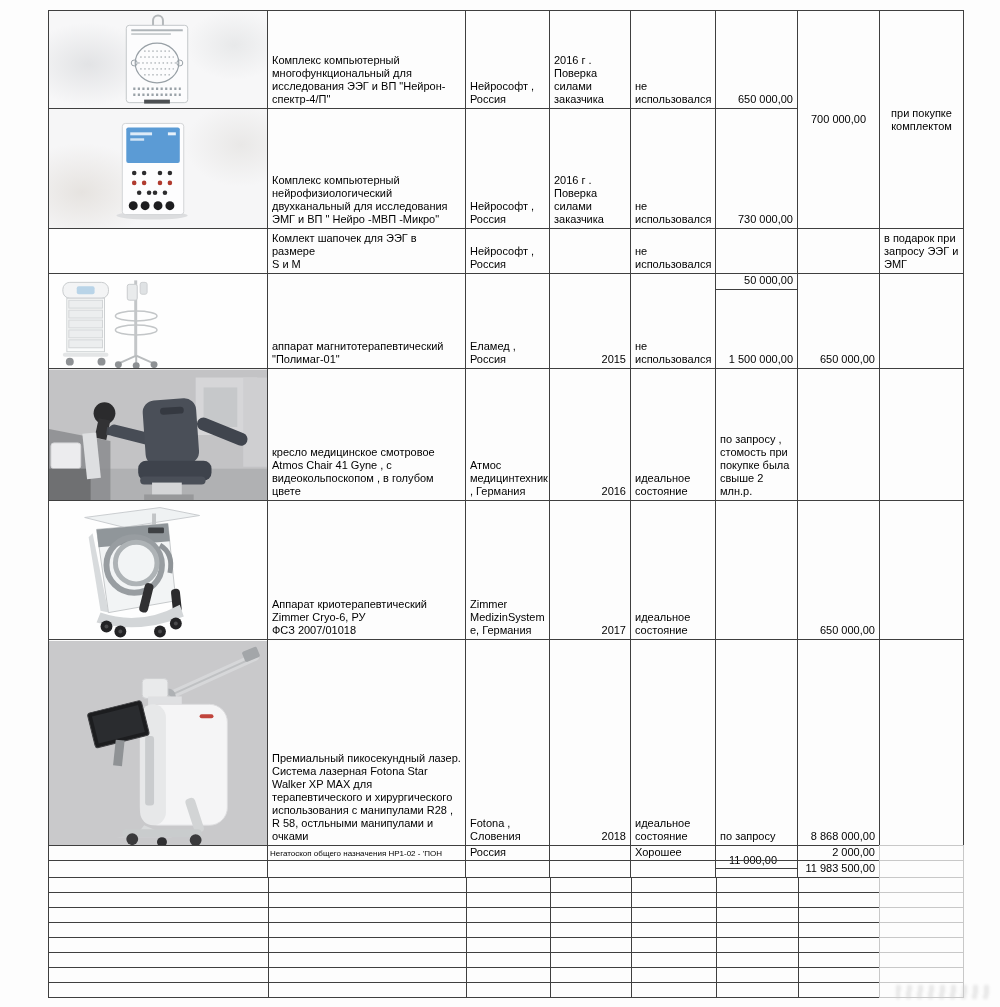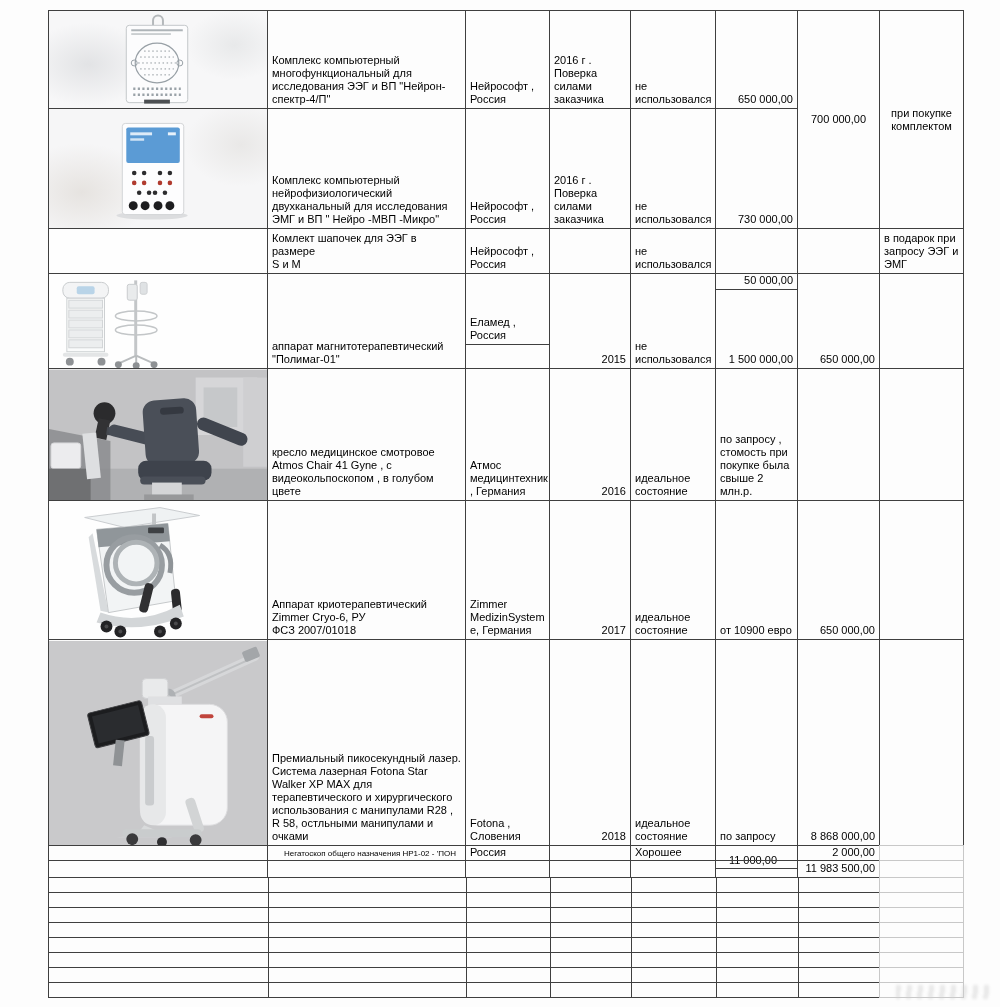--- a/index.html
+++ b/index.html
@@ -3,21 +3,21 @@
 <meta charset="utf-8">
 <style>
   html,body{margin:0;padding:0;background:#ffffff;}
   #doc{position:relative;width:1000px;height:1007px;background:#fdfdfd;
        font-family:"Liberation Sans",sans-serif;color:#000000;overflow:hidden;}
   .cell{position:absolute;box-sizing:border-box;border:1px solid #3f3f3f;
         display:flex;align-items:flex-end;padding:2px 4px;
         font-size:11px;line-height:13px;white-space:pre-line;overflow:hidden;}
   .num{justify-content:flex-end;text-align:right;white-space:nowrap;}
   .ctr{align-items:center;justify-content:center;text-align:center;}
-  .small{font-size:8px;line-height:9px;white-space:nowrap;align-items:center;padding:1px 16px;}
+  .small{font-size:8px;line-height:9px;white-space:nowrap;align-items:center;padding:1px 2px;}
   .light{border-color:#c8c8c8;}
   .imgcell{padding:0;align-items:stretch;overflow:hidden;}
   .photo-bg-a{background:
       radial-gradient(90px 60px at 18% 55%, #e2e3e5 0%, rgba(226,227,229,0) 70%),
       radial-gradient(70px 50px at 85% 35%, #e8e9ea 0%, rgba(232,233,234,0) 70%),
       #f7f7f8;}
   .photo-bg-b{background:
       radial-gradient(100px 70px at 15% 70%, #e6e3e0 0%, rgba(230,227,224,0) 70%),
       radial-gradient(80px 60px at 88% 30%, #e9e8e7 0%, rgba(233,232,231,0) 70%),
       #f6f6f7;}
@@ -171,21 +171,21 @@
           <line x1="88" y1="82" x2="88" y2="91"></line>
         <line x1="88" y1="82" x2="106" y2="90"></line>
       </g>
       <circle cx="70" cy="91" r="3.5" fill="#8e9194"></circle>
         <circle cx="88" cy="92" r="3.5" fill="#8e9194"></circle>
       <circle cx="106" cy="91" r="3.5" fill="#8e9194"></circle>
     </svg>
   </div>
   <div class="cell" style="left:267px;top:273px;width:199px;height:96px">аппарат магнитотерапевтический
 "Полимаг-01"</div>
-  <div class="cell" style="left:465px;top:273px;width:85px;height:72px">Еламед ,
+  <div class="cell" style="left:465px;top:273px;width:85px;height:96px">Еламед ,
 Россия</div>
   <div class="cell num" style="left:549px;top:273px;width:82px;height:96px">2015</div>
   <div class="cell" style="left:630px;top:273px;width:86px;height:96px">не
 использовался</div>
   <div class="cell num" style="left:715px;top:273px;width:83px;height:96px">1 500 000,00</div>
   <div class="cell num" style="left:797px;top:273px;width:83px;height:96px">650 000,00</div>
   <div class="cell" style="left:879px;top:273px;width:85px;height:96px"></div>
 
   <div class="cell imgcell" style="left:48px;top:368px;width:220px;height:133px">
     <svg width="220" height="133" viewBox="0 0 220 133">
@@ -253,21 +253,20 @@
   </div>
   <div class="cell" style="left:267px;top:500px;width:199px;height:140px">Аппарат криотерапевтический
 Zimmer Cryo-6,   РУ
 ФСЗ 2007/01018</div>
   <div class="cell" style="left:465px;top:500px;width:85px;height:140px">Zimmer
 MedizinSystem
 е, Германия</div>
   <div class="cell num" style="left:549px;top:500px;width:82px;height:140px">2017</div>
   <div class="cell" style="left:630px;top:500px;width:86px;height:140px">идеальное
 состояние</div>
-  <div class="cell" style="left:715px;top:500px;width:83px;height:140px">от 10900 евро</div>
   <div class="cell num" style="left:797px;top:500px;width:83px;height:140px">650 000,00</div>
   <div class="cell" style="left:879px;top:500px;width:85px;height:140px"></div>
 
   <div class="cell imgcell" style="left:48px;top:639px;width:220px;height:207px">
     <svg width="220" height="207" viewBox="0 0 220 207">
       <rect width="220" height="207" fill="#c9c9cb"></rect>
       <line x1="120" y1="56" x2="208" y2="16" stroke="#d6d7d9" stroke-width="8" stroke-linecap="round"></line>
       <line x1="120" y1="56" x2="208" y2="16" stroke="#bfc1c3" stroke-width="2"></line>
       <rect x="196" y="8" width="16" height="11" rx="2" fill="#a3a6a9" transform="rotate(-22 204 14)"></rect>
       <circle cx="120" cy="56" r="8" fill="#aeb1b4"></circle>

